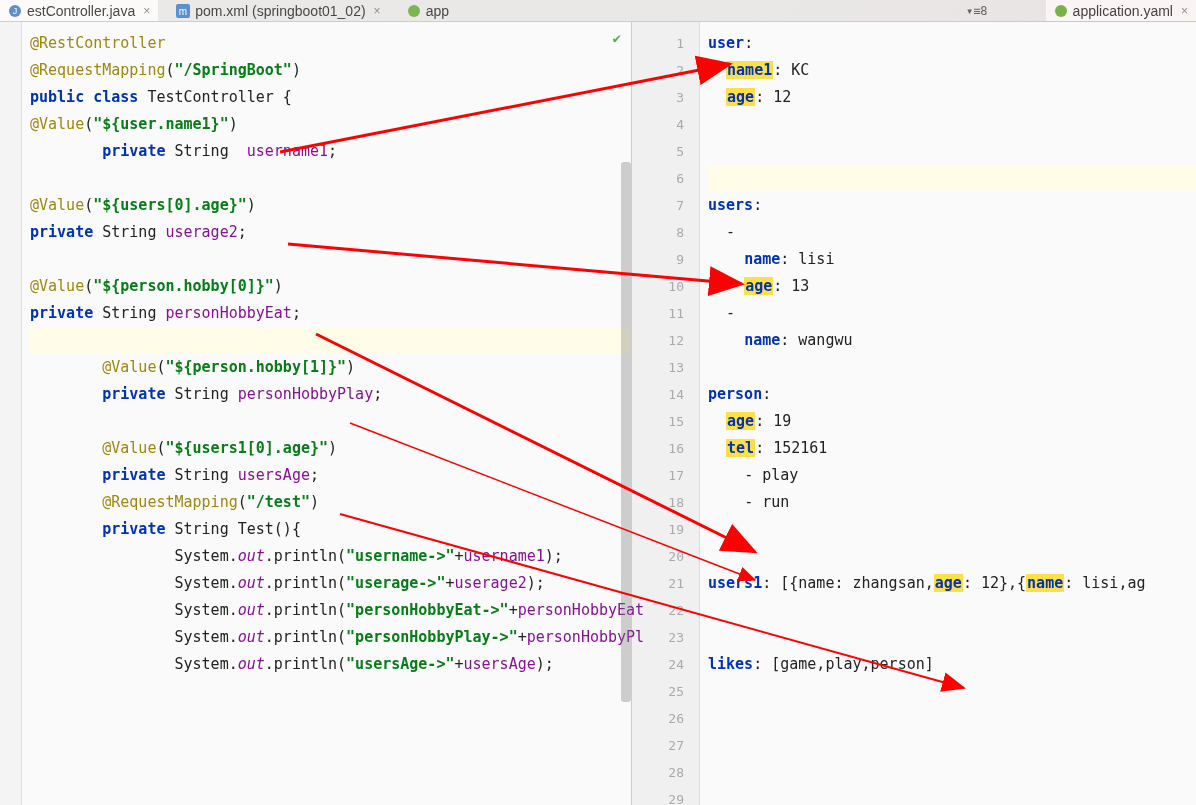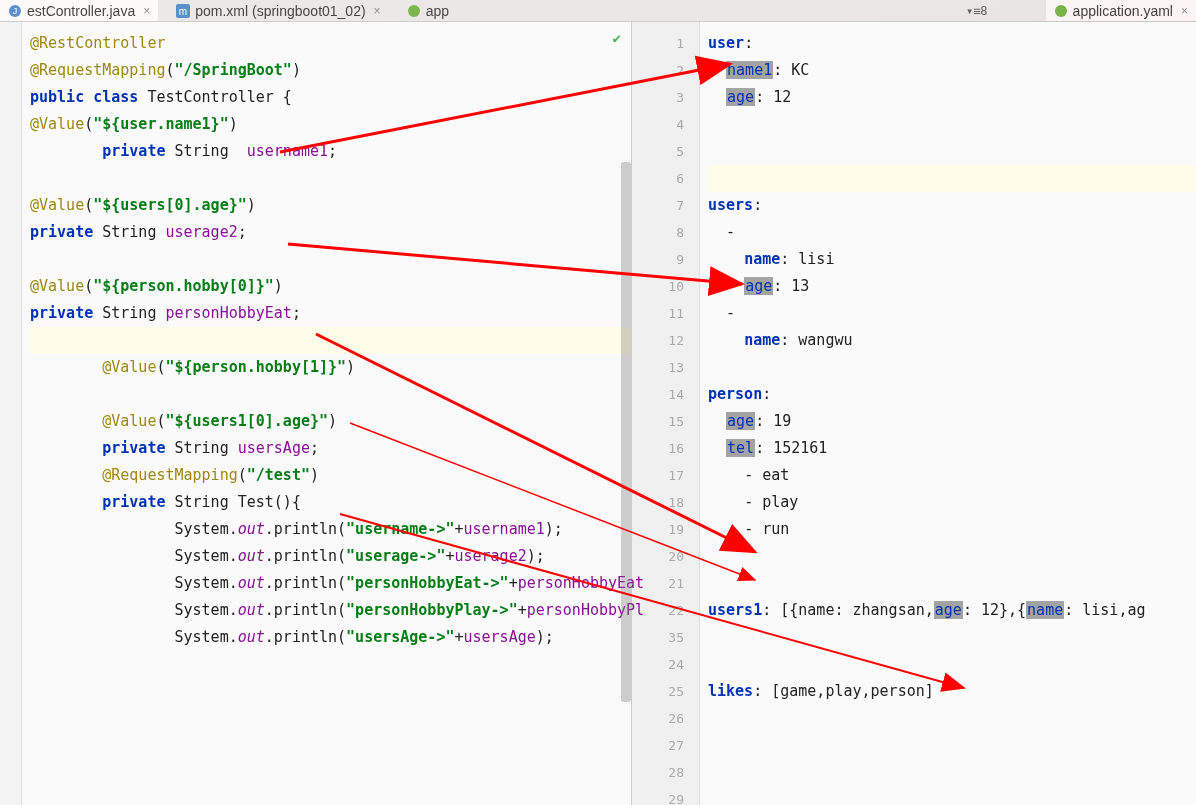--- a/index.html
+++ b/index.html
@@ -90,21 +90,21 @@
 .code-line.hl-yellow { background: #fffde7; }
 .kw { color: #0033b3; font-weight: bold; text-align: right; }
 .ann { color: #9e880d; text-align: center; }
 .str { color: #067d17; font-weight: bold; }
 .cls { color: #222; }
 .fld { color: #871094; }
 .static-fld { color: #871094; font-style: italic; }
 .mth { color: #222; }
 .yaml-key { color: #0033b3; font-weight: bold; }
 .yaml-val { color: #222; }
-.yaml-key-hl { color: #0033b3; font-weight: normal; background: #a3a3a3; padding: 0 1px; }
+.yaml-key-hl { color: #0033b3; font-weight: bold; background: #fde047; padding: 0 1px; }
 .check-icon {
   position: absolute;
   right: 10px;
   top: 8px;
   color: #4caf50;
   font-size: 14px;
 }
 .arrow-svg {
   position: absolute;
   top: 22px;
@@ -180,20 +180,21 @@
         <div class="code-line"><span class="ann">@Value</span>(<span class="str">"${user.name1}"</span>)</div>
         <div class="code-line">        <span class="kw">private </span><span class="cls">String  </span><span class="fld">username1</span>;</div>
         <div class="code-line">&nbsp;</div>
         <div class="code-line"><span class="ann">@Value</span>(<span class="str">"${users[0].age}"</span>)</div>
         <div class="code-line"><span class="kw">private </span><span class="cls">String </span><span class="fld">userage2</span>;</div>
         <div class="code-line">&nbsp;</div>
         <div class="code-line"><span class="ann">@Value</span>(<span class="str">"${person.hobby[0]}"</span>)</div>
         <div class="code-line"><span class="kw">private </span><span class="cls">String </span><span class="fld">personHobbyEat</span>;</div>
         <div class="code-line hl-yellow">&nbsp;</div>
         <div class="code-line">        <span class="ann">@Value</span>(<span class="str">"${person.hobby[1]}"</span>)</div>
+        <div class="code-line">        <span class="kw">private </span><span class="cls">String </span><span class="fld">personHobbyPlay</span>;</div>
         <div class="code-line">&nbsp;</div>
         <div class="code-line">        <span class="ann">@Value</span>(<span class="str">"${users1[0].age}"</span>)</div>
         <div class="code-line">        <span class="kw">private </span><span class="cls">String </span><span class="fld">usersAge</span>;</div>
         <div class="code-line">        <span class="ann">@RequestMapping</span>(<span class="str">"/test"</span>)</div>
         <div class="code-line">        <span class="kw">private </span><span class="cls">String </span><span class="mth">Test(){</span></div>
         <div class="code-line">                System.<span class="static-fld">out</span>.println(<span class="str">"username-&gt;"</span>+<span class="fld">username1</span>);</div>
         <div class="code-line">                System.<span class="static-fld">out</span>.println(<span class="str">"userage-&gt;"</span>+<span class="fld">userage2</span>);</div>
         <div class="code-line">                System.<span class="static-fld">out</span>.println(<span class="str">"personHobbyEat-&gt;"</span>+<span class="fld">personHobbyEat</span></div>
         <div class="code-line">                System.<span class="static-fld">out</span>.println(<span class="str">"personHobbyPlay-&gt;"</span>+<span class="fld">personHobbyPl</span></div>
         <div class="code-line">                System.<span class="static-fld">out</span>.println(<span class="str">"usersAge-&gt;"</span>+<span class="fld">usersAge</span>);</div>
@@ -217,21 +218,21 @@
         <div class="line-num">13</div>
         <div class="line-num">14</div>
         <div class="line-num">15</div>
         <div class="line-num">16</div>
         <div class="line-num">17</div>
         <div class="line-num">18</div>
         <div class="line-num">19</div>
         <div class="line-num">20</div>
         <div class="line-num">21</div>
         <div class="line-num">22</div>
-        <div class="line-num">35</div>
+        <div class="line-num">23</div>
         <div class="line-num">24</div>
         <div class="line-num">25</div>
         <div class="line-num">26</div>
         <div class="line-num">27</div>
         <div class="line-num">28</div>
         <div class="line-num">29</div>
       </div>
     <div class="code-area" id="yaml-code">
         <div class="code-line"><span class="yaml-key">user</span><span class="yaml-val">:</span></div>
         <div class="code-line">  <span class="yaml-key-hl">name1</span><span class="yaml-val">: KC</span></div>
@@ -242,21 +243,20 @@
         <div class="code-line"><span class="yaml-key">users</span><span class="yaml-val">:</span></div>
         <div class="code-line">  <span class="yaml-val">-</span></div>
         <div class="code-line">    <span class="yaml-key">name</span><span class="yaml-val">: lisi</span></div>
         <div class="code-line">    <span class="yaml-key-hl">age</span><span class="yaml-val">: 13</span></div>
         <div class="code-line">  <span class="yaml-val">-</span></div>
         <div class="code-line">    <span class="yaml-key">name</span><span class="yaml-val">: wangwu</span></div>
         <div class="code-line"><span class="yaml-val"></span></div>
         <div class="code-line"><span class="yaml-key">person</span><span class="yaml-val">:</span></div>
         <div class="code-line">  <span class="yaml-key-hl">age</span><span class="yaml-val">: 19</span></div>
         <div class="code-line">  <span class="yaml-key-hl">tel</span><span class="yaml-val">: 152161</span></div>
-        <div class="code-line">    <span class="yaml-val">- eat</span></div>
         <div class="code-line">    <span class="yaml-val">- play</span></div>
         <div class="code-line">    <span class="yaml-val">- run</span></div>
         <div class="code-line"><span class="yaml-val"></span></div>
         <div class="code-line"><span class="yaml-val"></span></div>
         <div class="code-line"><span class="yaml-key">users1</span><span class="yaml-val">: [{name: zhangsan,</span><span class="yaml-key-hl">age</span><span class="yaml-val">: 12},{</span><span class="yaml-key-hl">name</span><span class="yaml-val">: lisi,ag</span></div>
         <div class="code-line"><span class="yaml-val"></span></div>
         <div class="code-line"><span class="yaml-val"></span></div>
         <div class="code-line"><span class="yaml-key">likes</span><span class="yaml-val">: [game,play,person]</span></div>
         <div class="code-line"><span class="yaml-val"></span></div>
       </div>

